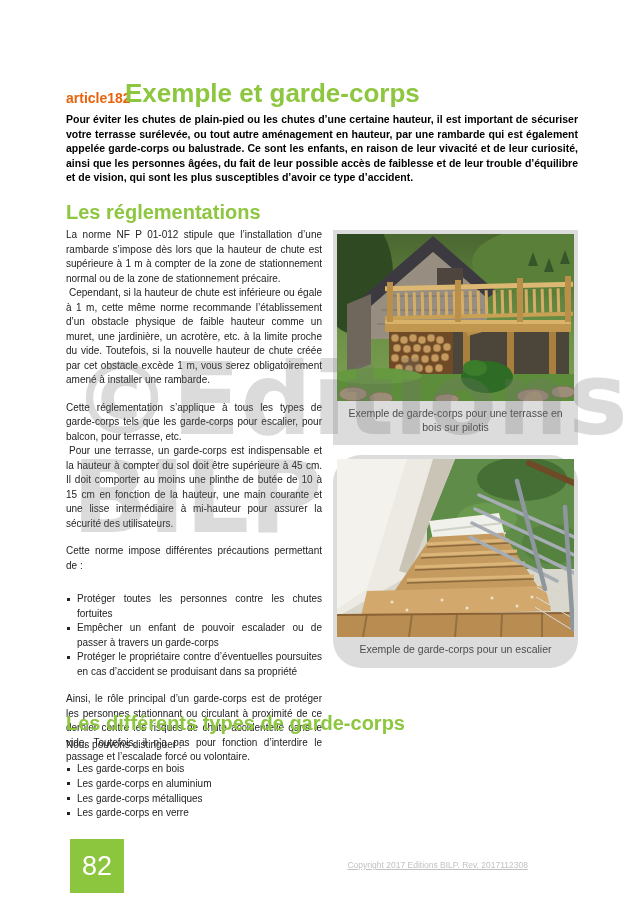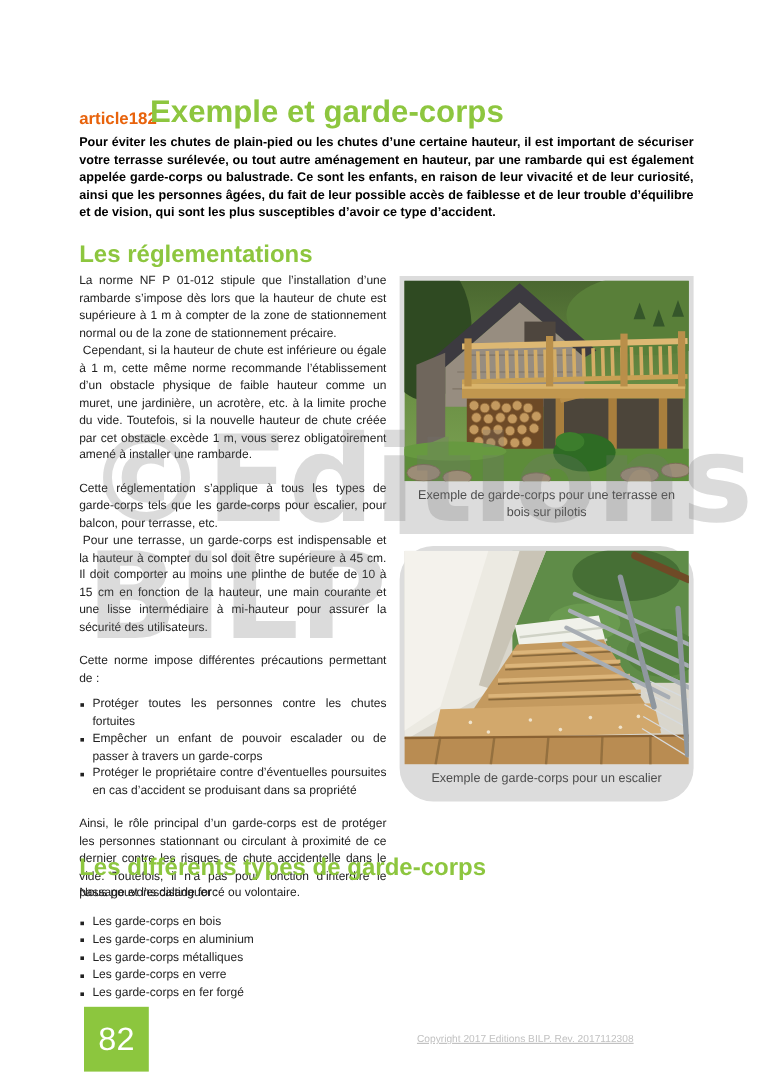--- a/index.html
+++ b/index.html
@@ -31,21 +31,21 @@
   .h2.types { top:712px; }
 
   
   .left-col {
     position:absolute; left:66px; top:228px; width:256px; z-index:3;
     color:#222; font-size:10px; line-height:14.5px; text-align:justify;
   }
   .left-col p { margin:0; }
   .left-col p.cont { text-indent:3px; }
   .left-col p.gap { margin-top:13px; }
-  ul.sq { list-style:none; margin-top:7px; }
+  ul.sq { list-style:none; margin-top:19px; }
   ul.sq li { position:relative; padding-left:11px; text-align:justify; }
   ul.sq li::before { content:""; position:absolute; left:1px; top:5.5px; width:3px; height:3px; background:#222; }
 
   
   .types-intro { position:absolute; left:66px; top:739px; width:256px; color:#222; font-size:10px; z-index:3; }
   .types-list { position:absolute; left:66px; top:762px; width:300px; color:#222; font-size:10px; line-height:14.8px; z-index:3; }
   .types-list li { position:relative; padding-left:11px; list-style:none; }
   .types-list li::before { content:""; position:absolute; left:1px; top:5.5px; width:3px; height:3px; background:#222; }
 
   
@@ -258,21 +258,20 @@
     <div class="caption">Exemple de garde-corps pour un escalier</div>
   </div>
 
   <div class="h2 types">Les différents types de garde-corps</div>
   <div class="types-intro">Nous pouvons distinguer :</div>
   <ul class="types-list">
     <li>Les garde-corps en bois</li>
     <li>Les garde-corps en aluminium</li>
     <li>Les garde-corps métalliques</li>
     <li>Les garde-corps en verre</li>
-    <li>Les garde-corps en fer forgé</li>
   </ul>
 
   <div class="watermark wm1">©Editions</div>
   <div class="watermark wm2">BILP</div>
 
   <div class="page-num-box">
     <span class="page-num">82</span>
   </div>
   <div class="copyright">Copyright 2017 Editions BILP. Rev. 2017112308</div>
 

